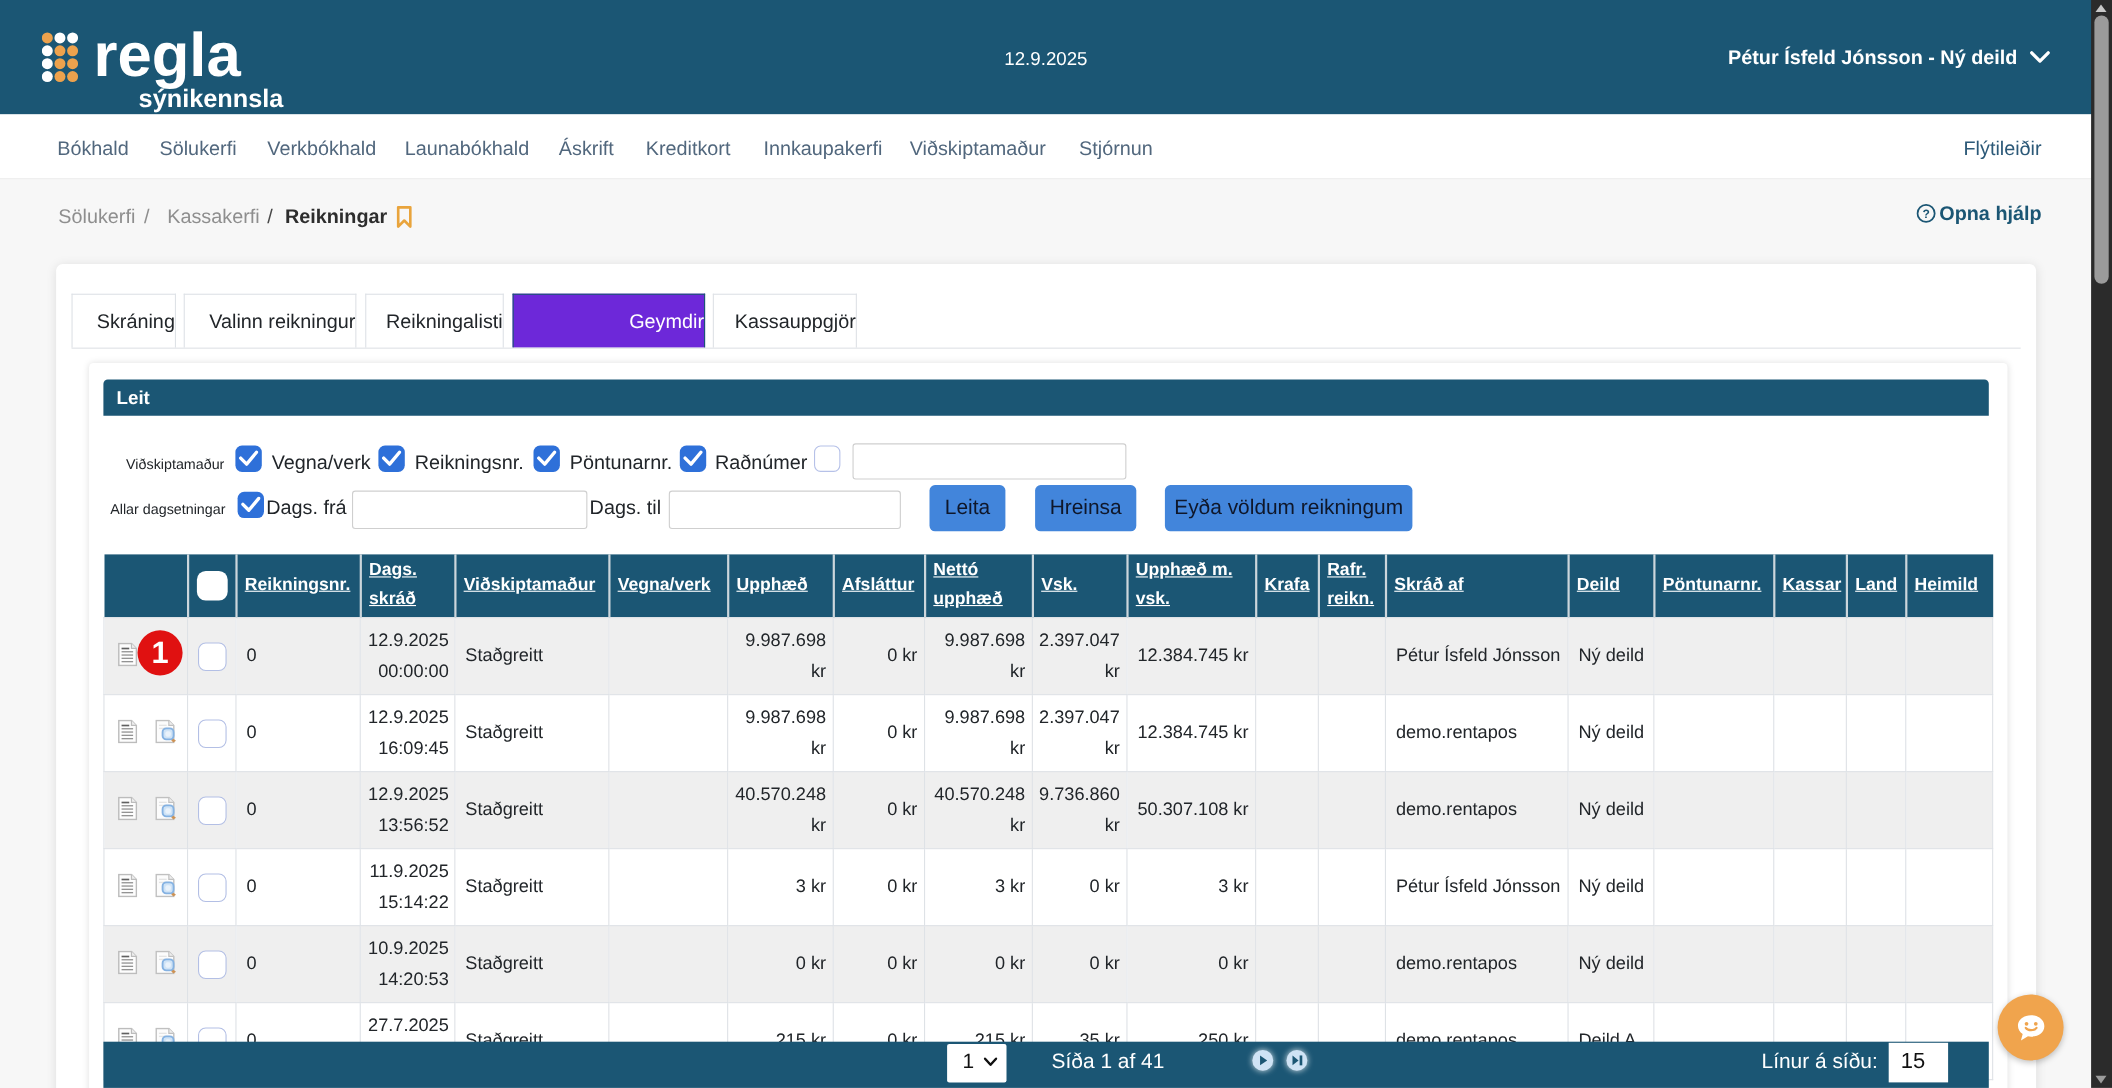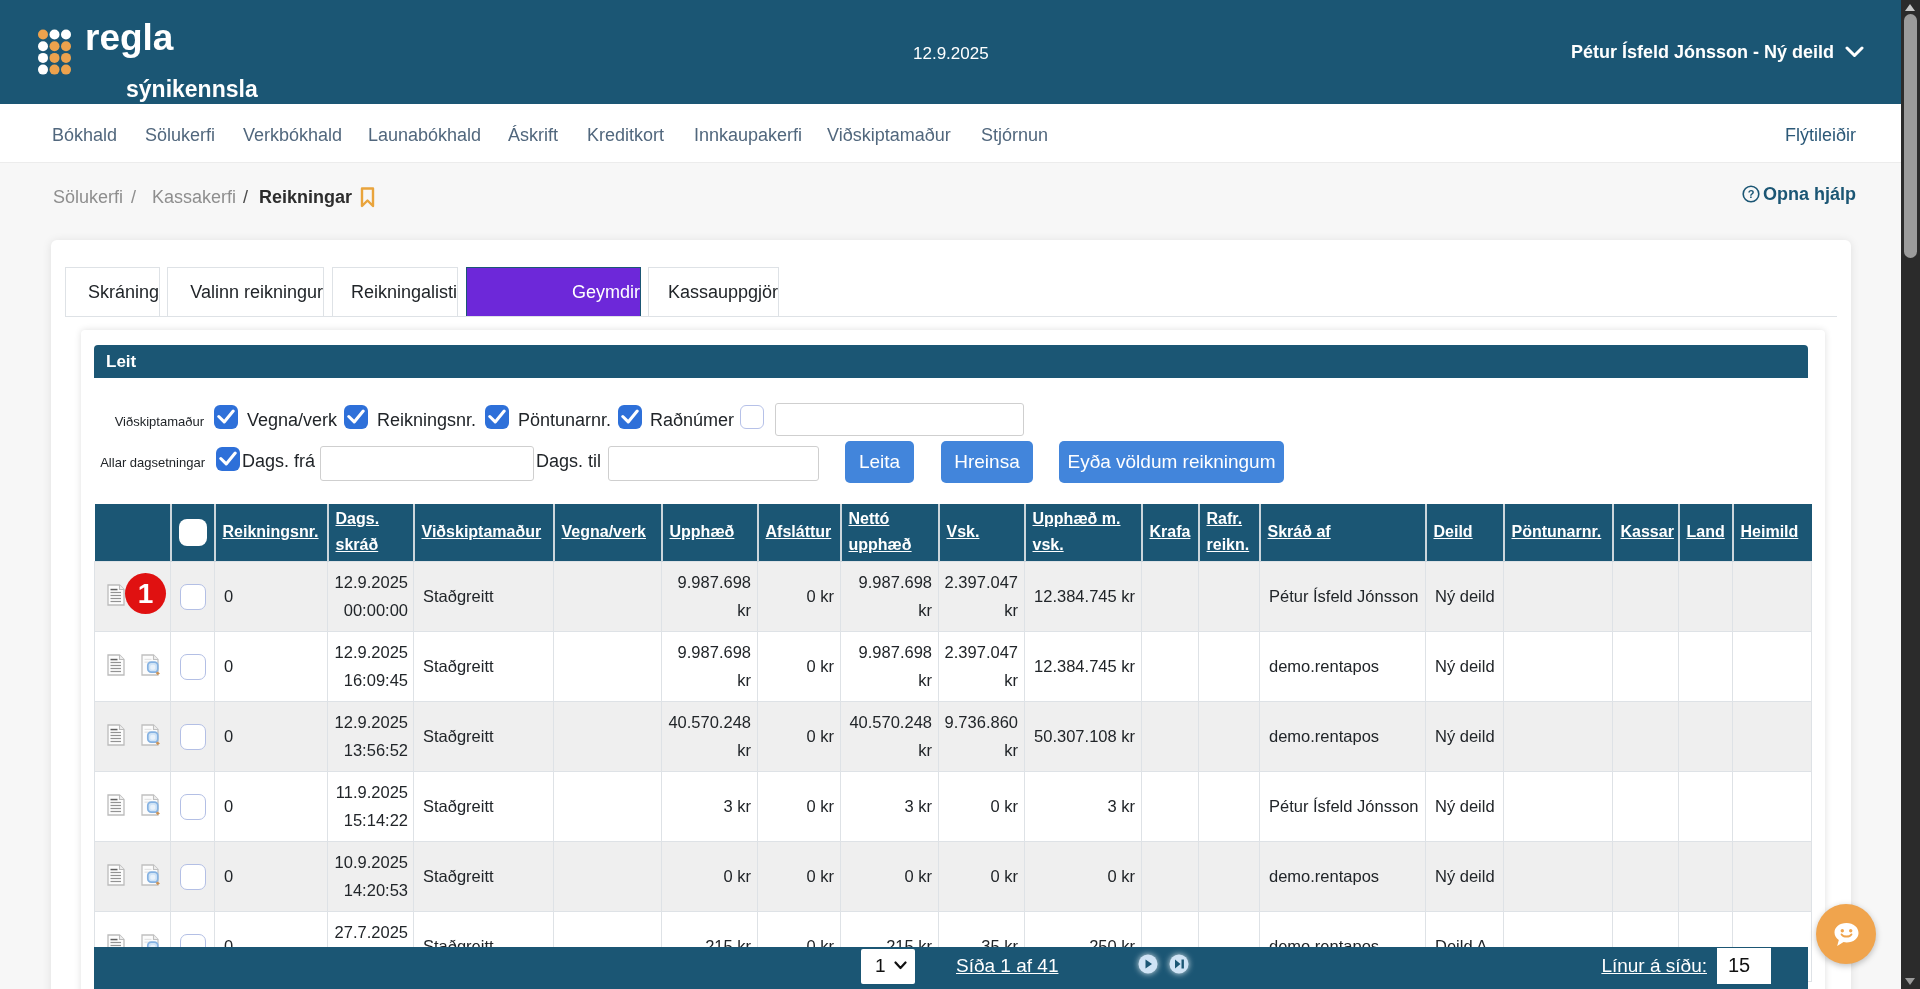--- a/index.html
+++ b/index.html
@@ -3,21 +3,21 @@
 <meta charset="utf-8">
 <title>Reikningar</title>
 <style>
   * { margin:0; padding:0; box-sizing:border-box; }
   html,body { width:1920px; height:989px; overflow:hidden; }
   body { font-family:"Liberation Sans", sans-serif; background:#f7f7f7; position:relative; }
   .abs { position:absolute; }
 
   
   .top { position:absolute; left:0; top:0; width:1920px; height:104px; background:#1b5674; }
-  .logo-txt { position:absolute; left:85px; top:17px; color:#fff; font-size:37px; font-weight:bold; letter-spacing:0px; }
+  .logo-txt { position:absolute; left:85px; top:17px; color:#fff; font-size:56px; font-weight:bold; letter-spacing:0px; }
   .logo-sub { position:absolute; left:86px; top:76px; color:#fff; font-size:23px; font-weight:bold;margin-left:40px; }
   .hdr-date { position:absolute; left:913px; top:44px; color:#fff; font-size:17px; }
   .hdr-user { position:absolute; right:56px; top:42px; color:#fff; font-size:18px; font-weight:bold; }
 
   
   .nav { position:absolute; left:0; top:104px; width:1920px; height:59px; background:#fff; border-bottom:1px solid #ececec; }
   .nav span { position:absolute; top:21px; font-size:18px; color:#51677d; }
 
   
   .strip { position:absolute; left:0; top:164px; width:1920px; height:825px; background:#f7f7f7; }
@@ -36,21 +36,21 @@
 
   .leitbar { position:absolute; left:94px; top:345px; width:1714px; height:33px; background:#1b5674; border-radius:4px 4px 0 0; color:#fff; font-weight:bold; font-size:17px; line-height:33px; padding-left:12px; }
 
   .slabel { position:absolute; font-size:13px; color:#212529; text-align:right; }
   .cb { position:absolute; width:24px; height:24px; border-radius:6px; }
   .cb.on { background:#2e70d9; }
   .cb.off { background:#fff; border:1px solid #b6c1e8; }
   .cb svg { position:absolute; left:3px; top:4px; }
   .flabel { position:absolute; font-size:18px; color:#212529; }
   .inp { position:absolute; background:#fff; border:1px solid #cfcfcf; border-radius:3px; }
-  .btn { position:absolute; background:#4285db; color:#ffffff; font-size:19px; border-radius:5px; text-align:center; line-height:42px; height:42px; }
+  .btn { position:absolute; background:#4285db; color:#0f172a; font-size:19px; border-radius:5px; text-align:center; line-height:42px; height:42px; }
 
   
   .tblwrap { position:absolute; left:94px; top:504px; width:1715px; }
   table { border-collapse:collapse; table-layout:fixed; width:1715px; font-size:17px; color:#212529; font-family:"Liberation Sans", sans-serif; }
   thead th { background:#1b5674; color:#fff; height:57px; font-weight:bold; text-align:left; padding:0 7px; border-right:2px solid #ccd6dc; text-decoration:underline; line-height:26px; font-size:16px; white-space:nowrap; }
   thead th:last-child { border-right:none;margin-left:44px; }
   tbody td { height:70px; border:1px solid #dee2e6; padding:0 6px 0 9px; vertical-align:middle; line-height:28px; white-space:nowrap; overflow:hidden; font-size:16.5px; }
   tbody td.r { padding:0 6px 0 4px; }
   tbody td:nth-child(4) { padding:0 5px 0 2px; }
   tbody tr.g { background:#efefef; }
@@ -62,21 +62,21 @@
   .rowcb { display:inline-block; width:26px; height:26px; background:#fff; border:1px solid #b3bfe5; border-radius:7px; vertical-align:middle; }
 
   .icd { position:absolute; top:22px; width:18px; height:22px; }
   .icm { width:20px; }
   .badge1 { position:absolute; left:30px; top:11px; width:41px; height:41px; border-radius:50%; background:#e01111; color:#fff; font-size:28px; font-weight:bold; text-align:center; line-height:41px; }
 
   
   .foot { position:absolute; left:94px; top:947px; width:1714px; height:42px; background:#1b5674; z-index:5; }
   .fsel { position:absolute; left:861px; top:949px; z-index:6; width:54px; height:35px; background:#fff; border-radius:2px; font-size:19px; color:#111; }
   .fsel .n { position:absolute; left:14px; top:6px; }
-  .ftext { position:absolute; color:#fff; font-size:19px;text-decoration:underline; }
+  .ftext { position:absolute; color:#fff; font-size:19px; }
   .finp { position:absolute; left:1717px; top:948px; z-index:6; width:54px; height:36px; background:#fff; font-size:20px; color:#111; padding:6px 0 0 11px; }
 
   .chat { position:absolute; left:1816px; top:904px; width:60px; height:60px; border-radius:50%; background:#f0a44d; box-shadow:0 2px 6px rgba(0,0,0,.25); z-index:9; }
 
   
   .sbar { position:absolute; left:1901px; top:0; width:19px; height:989px; background:#2b2b2b; z-index:10; }
   .sthumb { position:absolute; left:3px; top:14px; width:13px; height:244px; background:#9b9b9b; border-radius:7px; }
   .sarr-up { position:absolute; left:4px; top:4px; width:0; height:0; border-left:5.5px solid transparent; border-right:5.5px solid transparent; border-bottom:7px solid #c8c8c8; }
   .sarr-dn { position:absolute; left:4px; bottom:4px; width:0; height:0; border-left:5.5px solid transparent; border-right:5.5px solid transparent; border-top:7px solid #9b9b9b; }
 </style>

